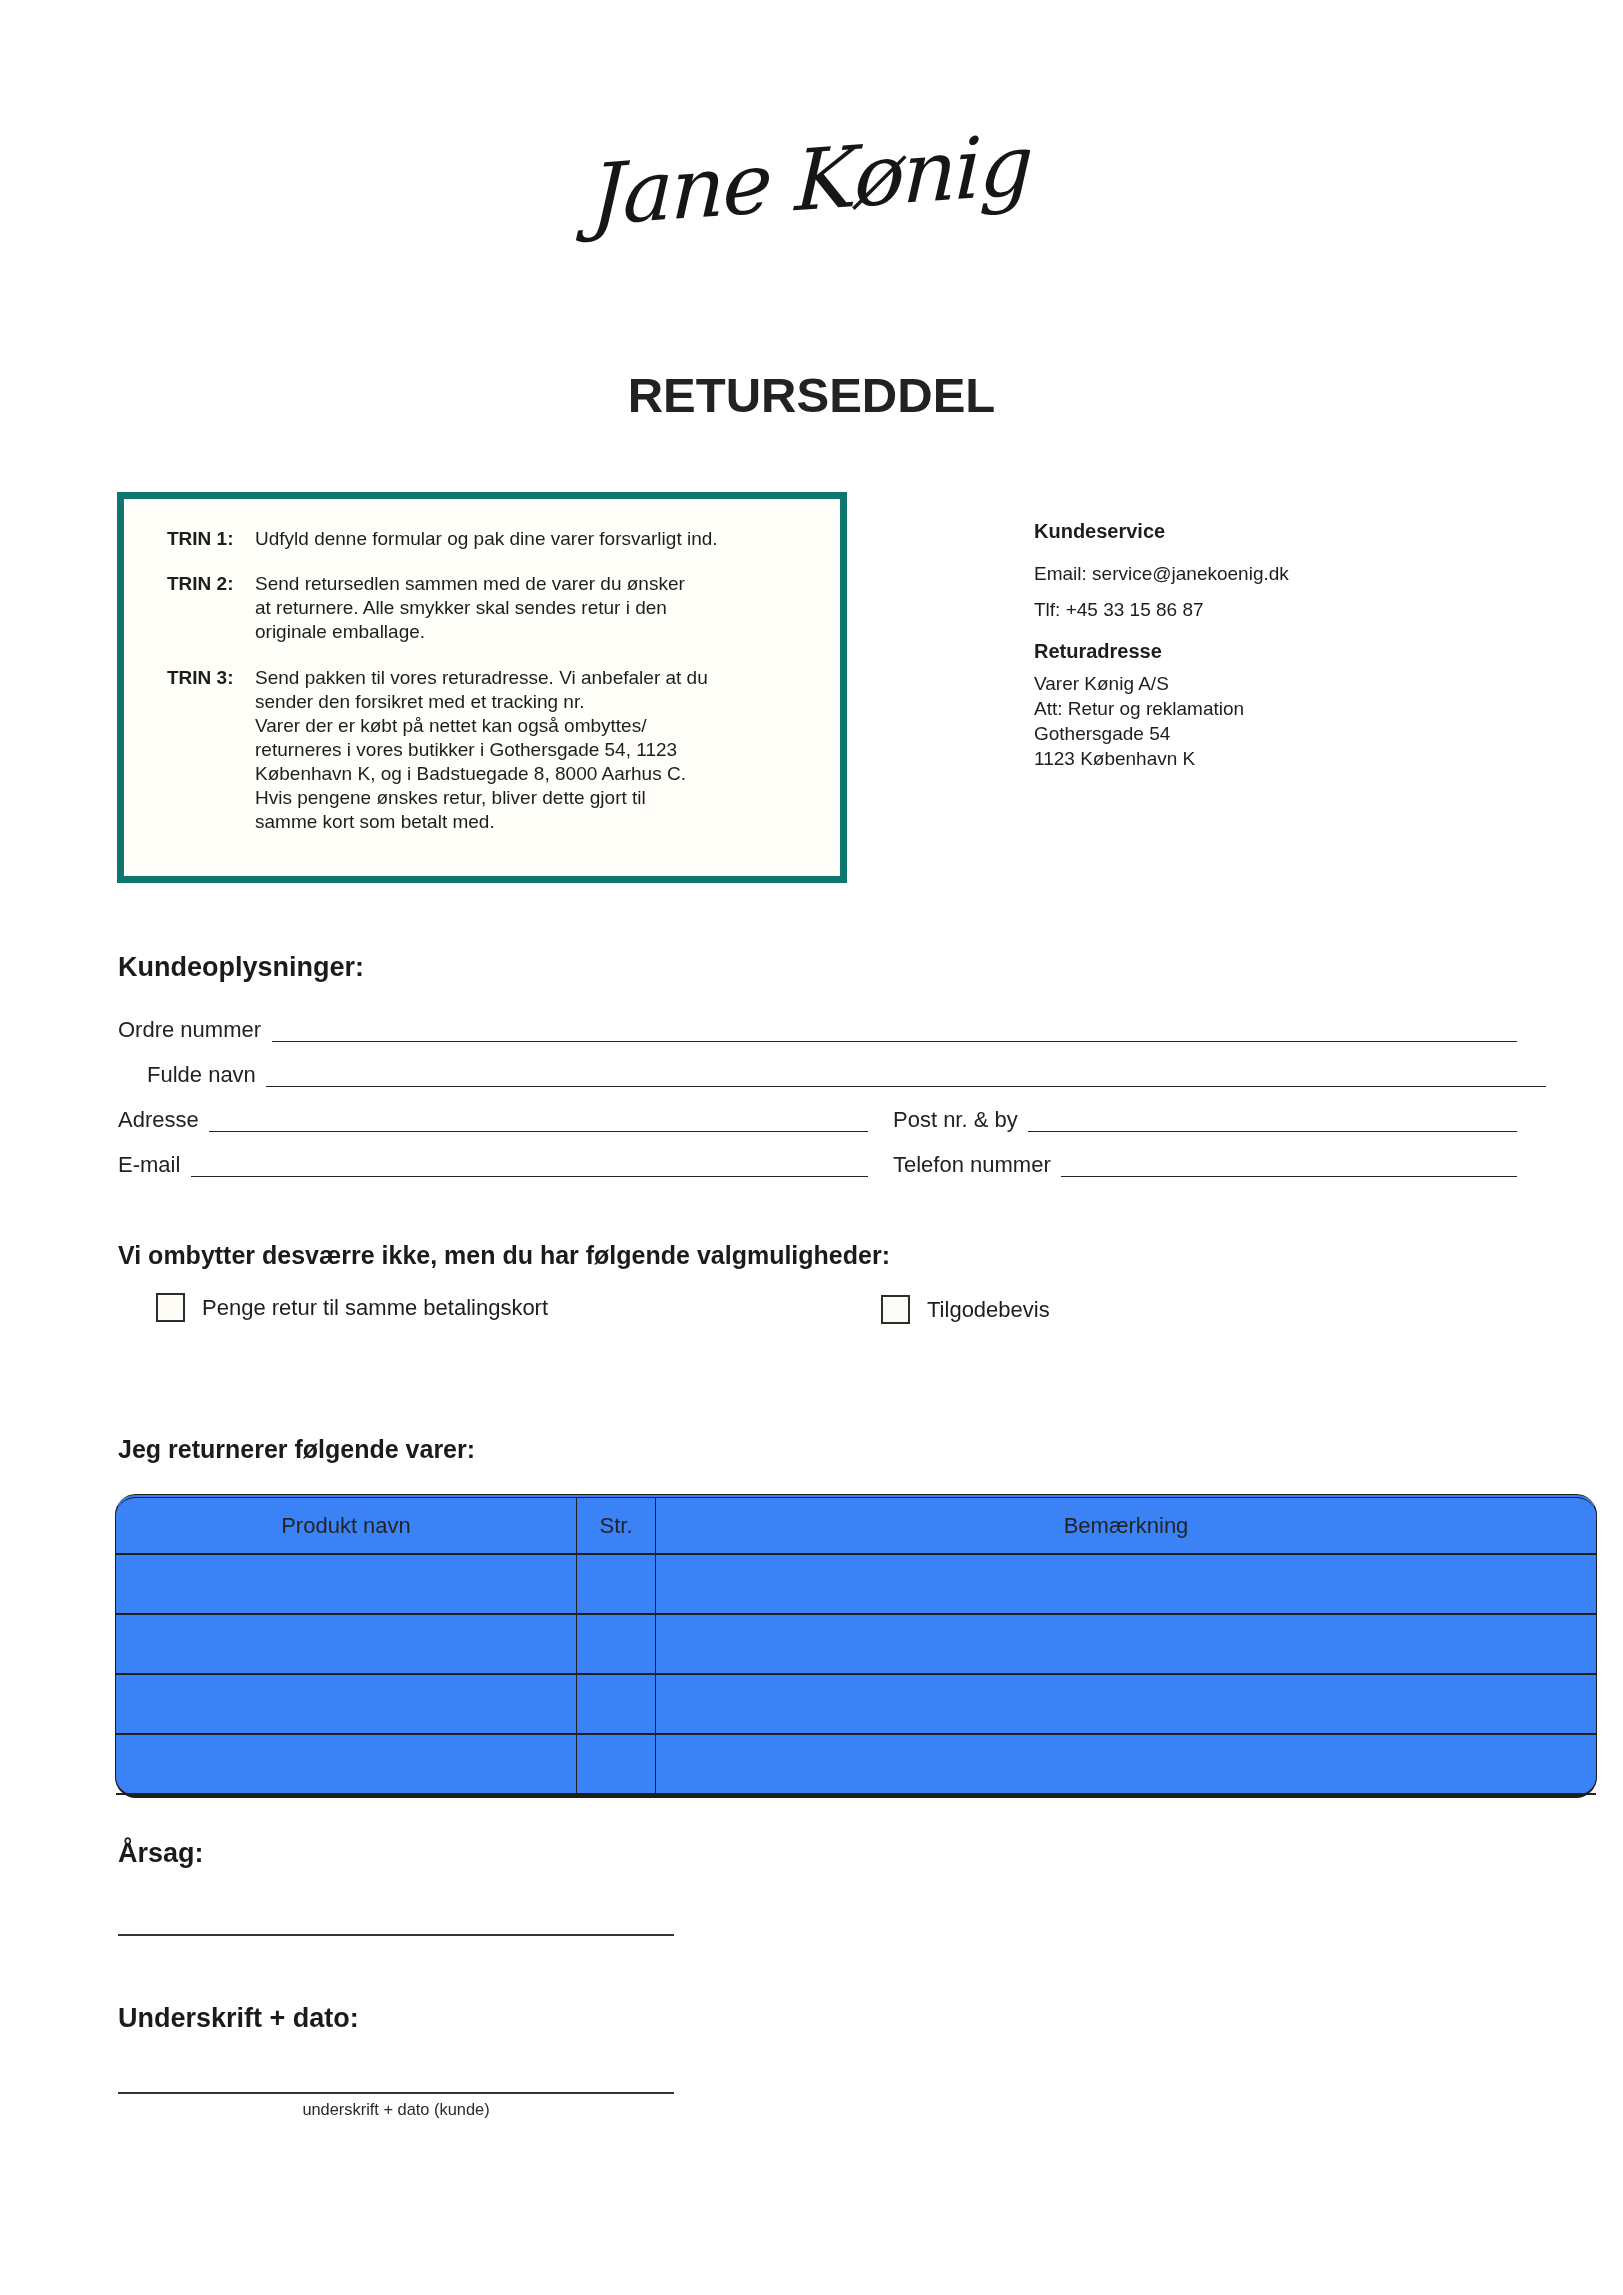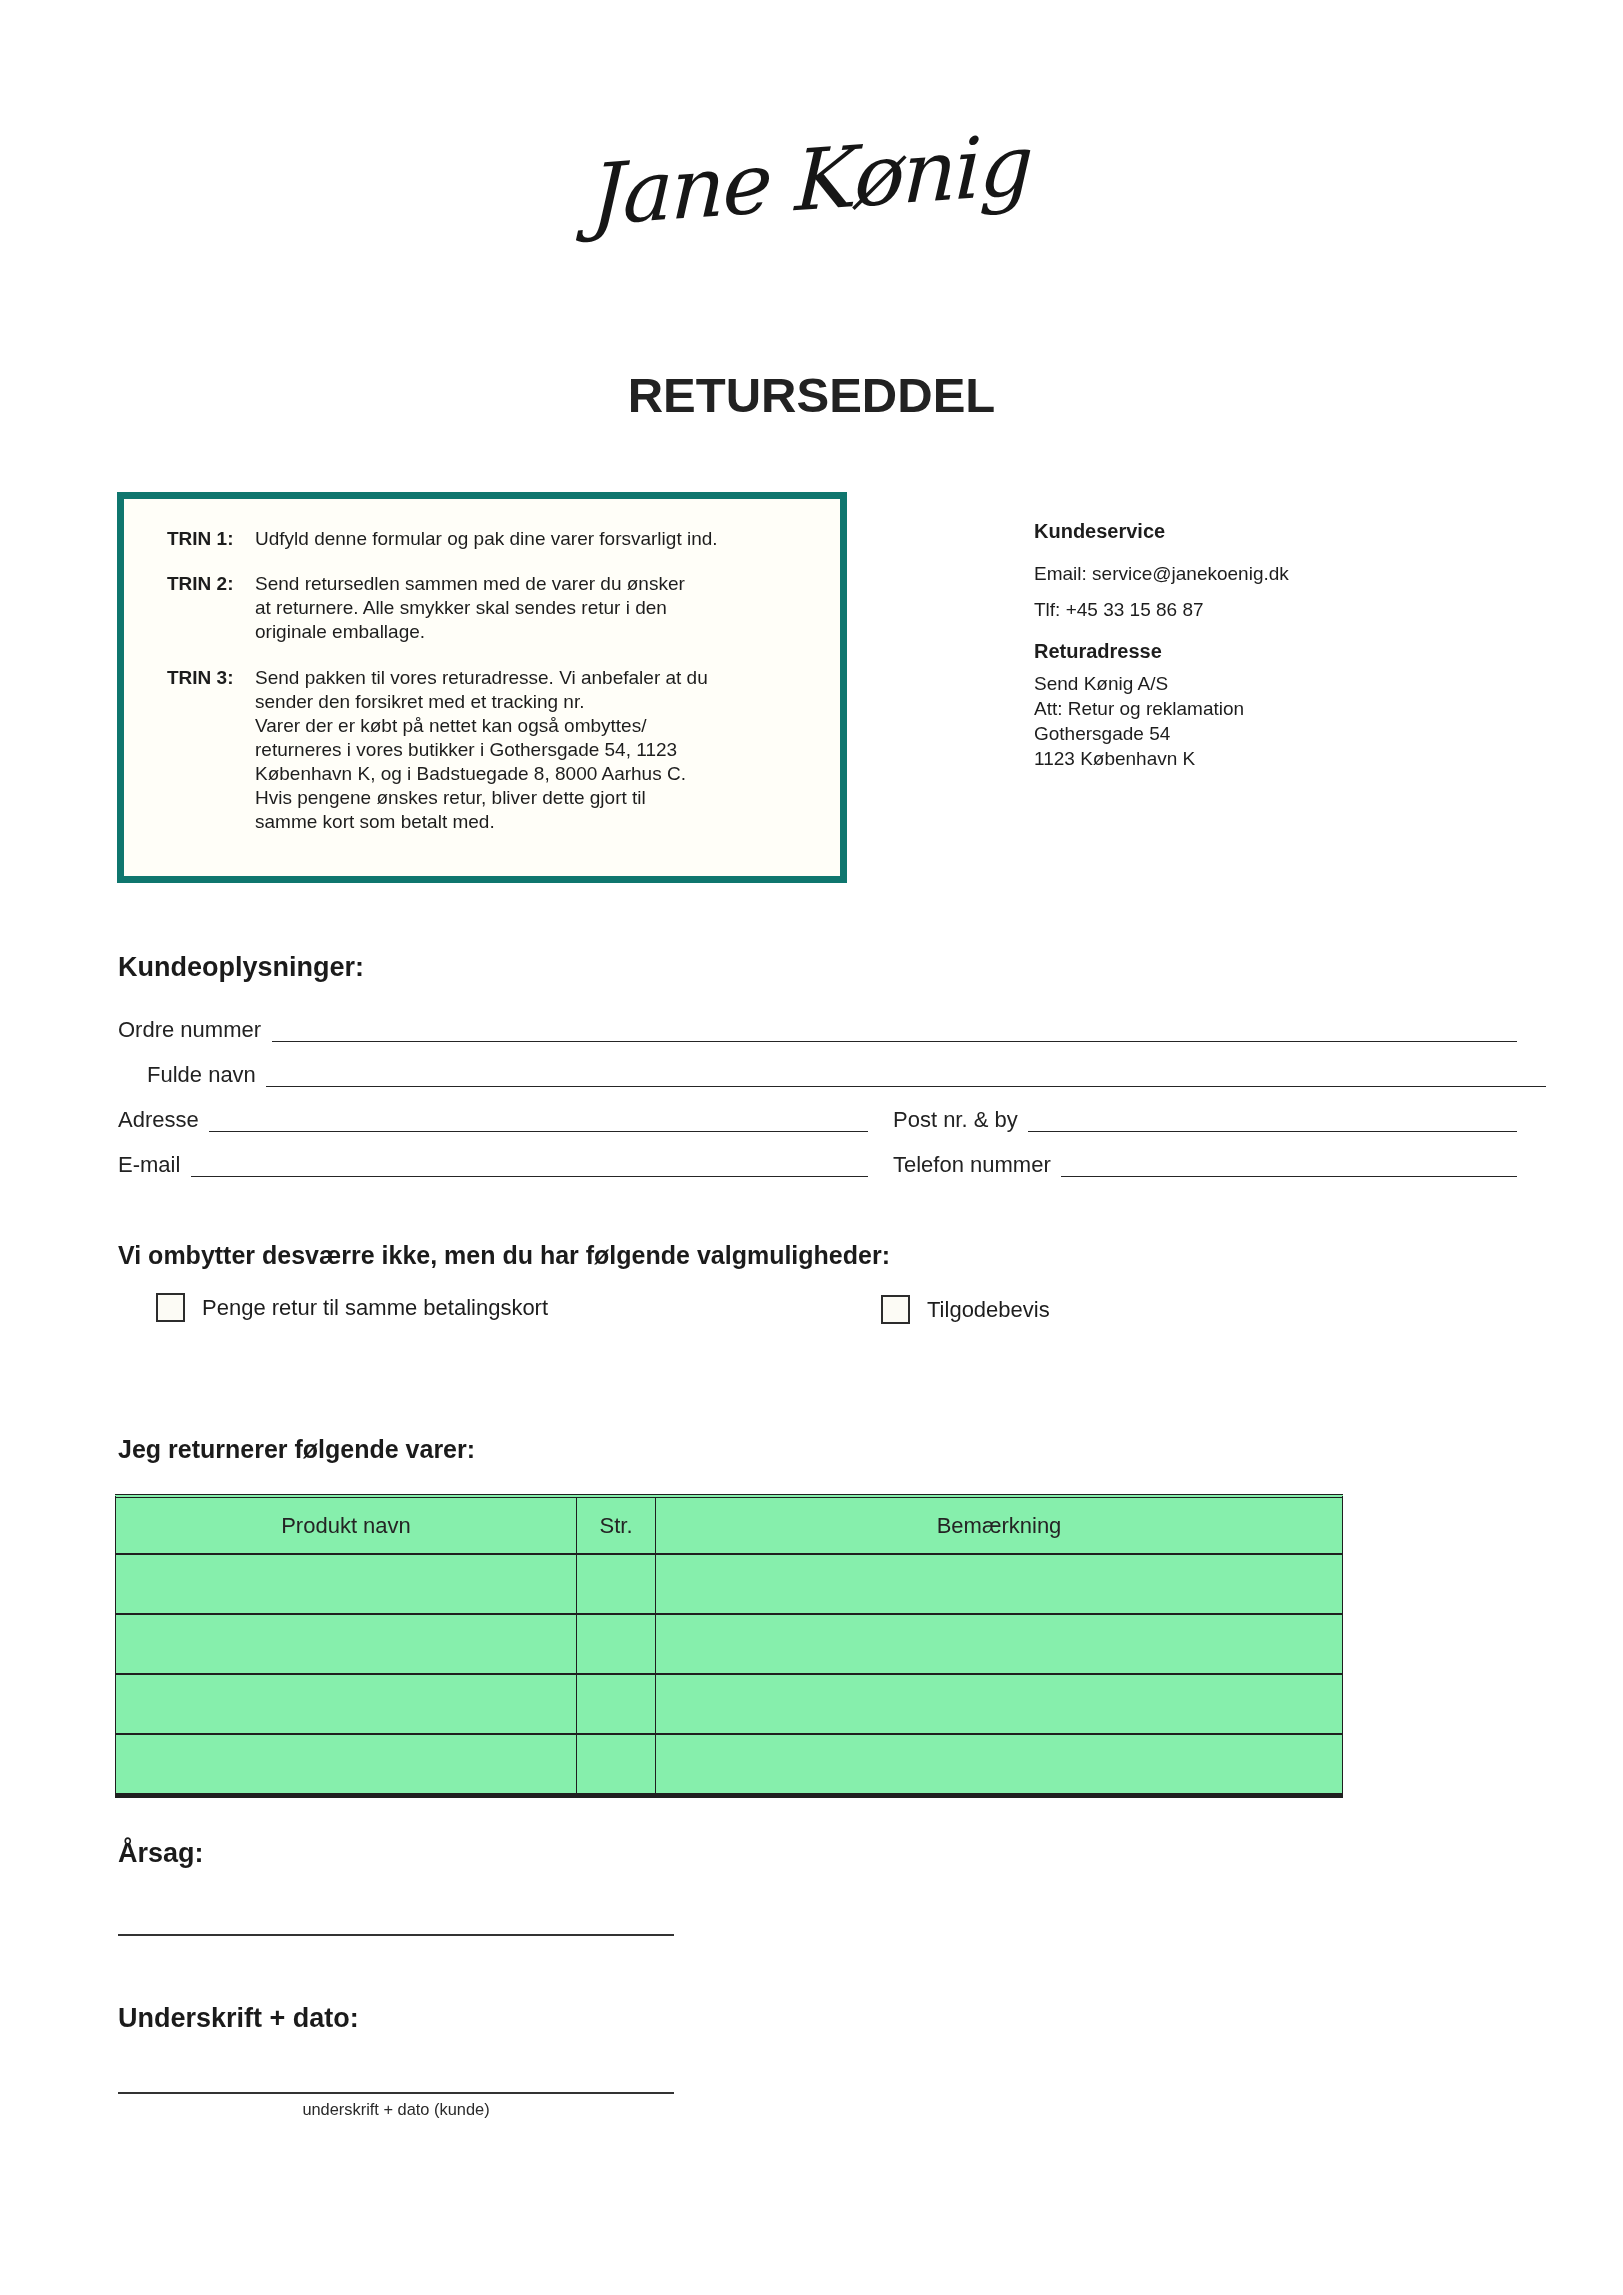--- a/index.html
+++ b/index.html
@@ -75,24 +75,25 @@
   .choice{position:absolute;display:flex;align-items:center;height:33px;padding-left:39px;}
   .checkbox{
     width:29px;height:29px;box-sizing:border-box;
     border:2px solid #2c2c2c;background:#fcfbf5;
     display:inline-block;flex:0 0 auto;
     cursor:pointer;
   }
   .choice-label{margin-left:17px;font-size:22px;white-space:nowrap;}
   
   .items-table{
-    position:absolute;left:115px;top:1494px;width:1228px;box-sizing:border-box;
+    position:absolute;left:115px;top:1494px;width:1482px;box-sizing:border-box;
     border-left:1.3px solid #1f1f1f;border-right:1.3px solid #1f1f1f;
     border-top:4.6px double #1f1f1f;border-bottom:3.3px solid #1f1f1f;
-    background:#86efac;
+    background:#3b82f6;
+    border-radius:21px;
   }
   .t-row{display:flex;height:58px;}
   .t-row.header{height:55px;border-bottom:2px solid #1f1f1f;}
   .t-row + .t-row:not(.header){border-bottom:2px solid #1f1f1f;}
   .t-row:last-child{border-bottom:none;}
   .t-cell{
     box-sizing:border-box;
     display:flex;align-items:center;justify-content:center;
     font-size:22px;color:#242424;
   }
@@ -139,21 +140,21 @@
 samme kort som betalt med.</span>
     </div>
   </div>
 
   <div class="cs-block">
     <div class="cs-heading">Kundeservice</div>
     <div class="cs-email">Email: service@janekoenig.dk</div>
     <div class="cs-phone">Tlf: +45 33 15 86 87</div>
     <div class="ra-heading">Returadresse</div>
     <div class="ra-lines">
-      <div>Send Kønig A/S</div>
+      <div>Varer Kønig A/S</div>
       <div>Att: Retur og reklamation</div>
       <div>Gothersgade 54</div>
       <div>1123 København K</div>
     </div>
   </div>
 
   <div class="section-heading h41" style="top:952px;">Kundeoplysninger:</div>
 
   <div class="field-row" style="left:118px;top:1012px;width:1399px;">
     <label>Ordre nummer</label>

